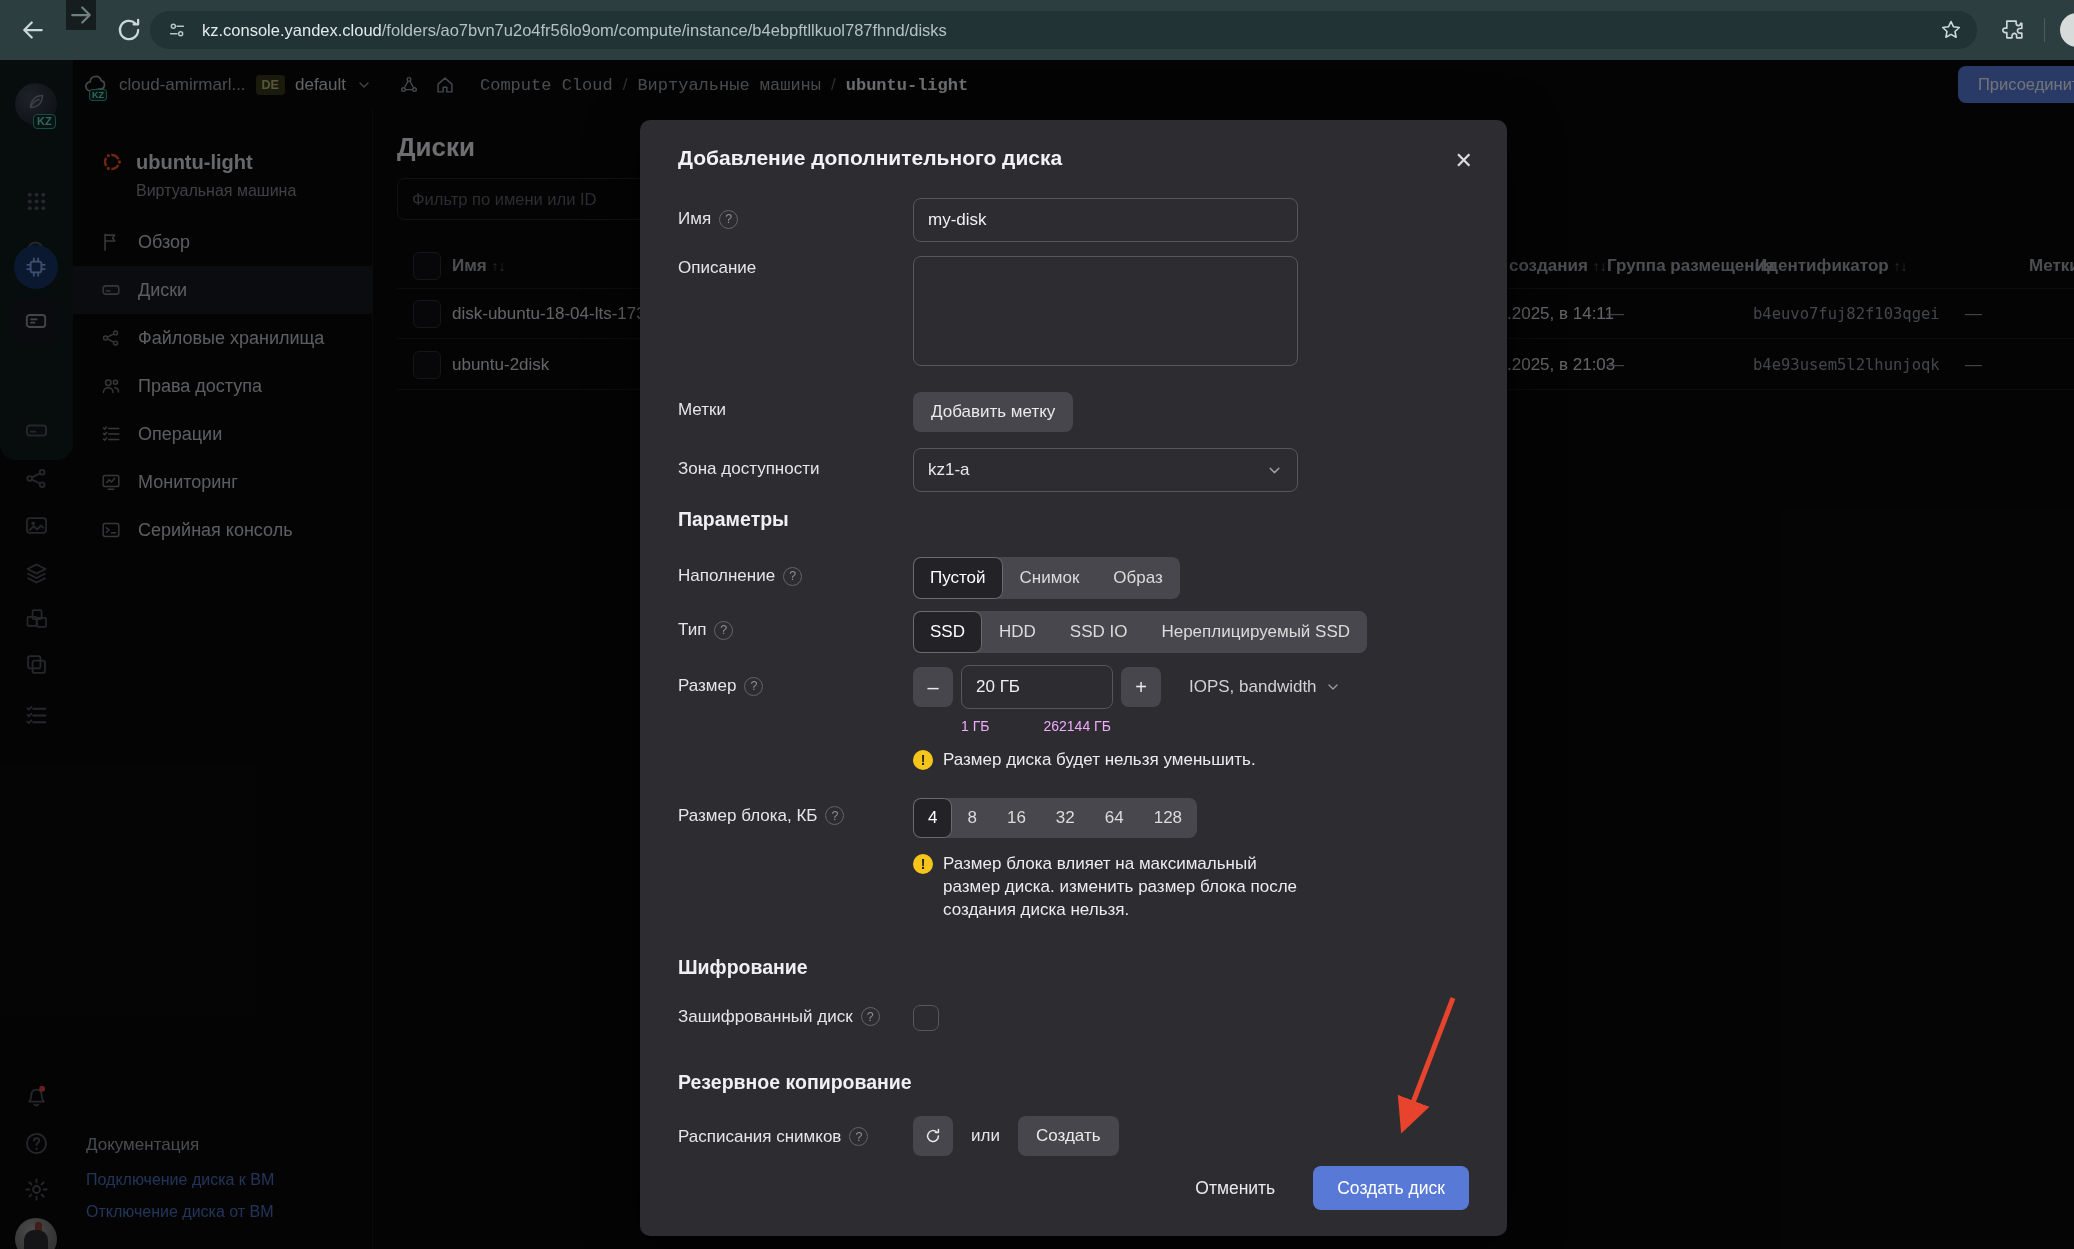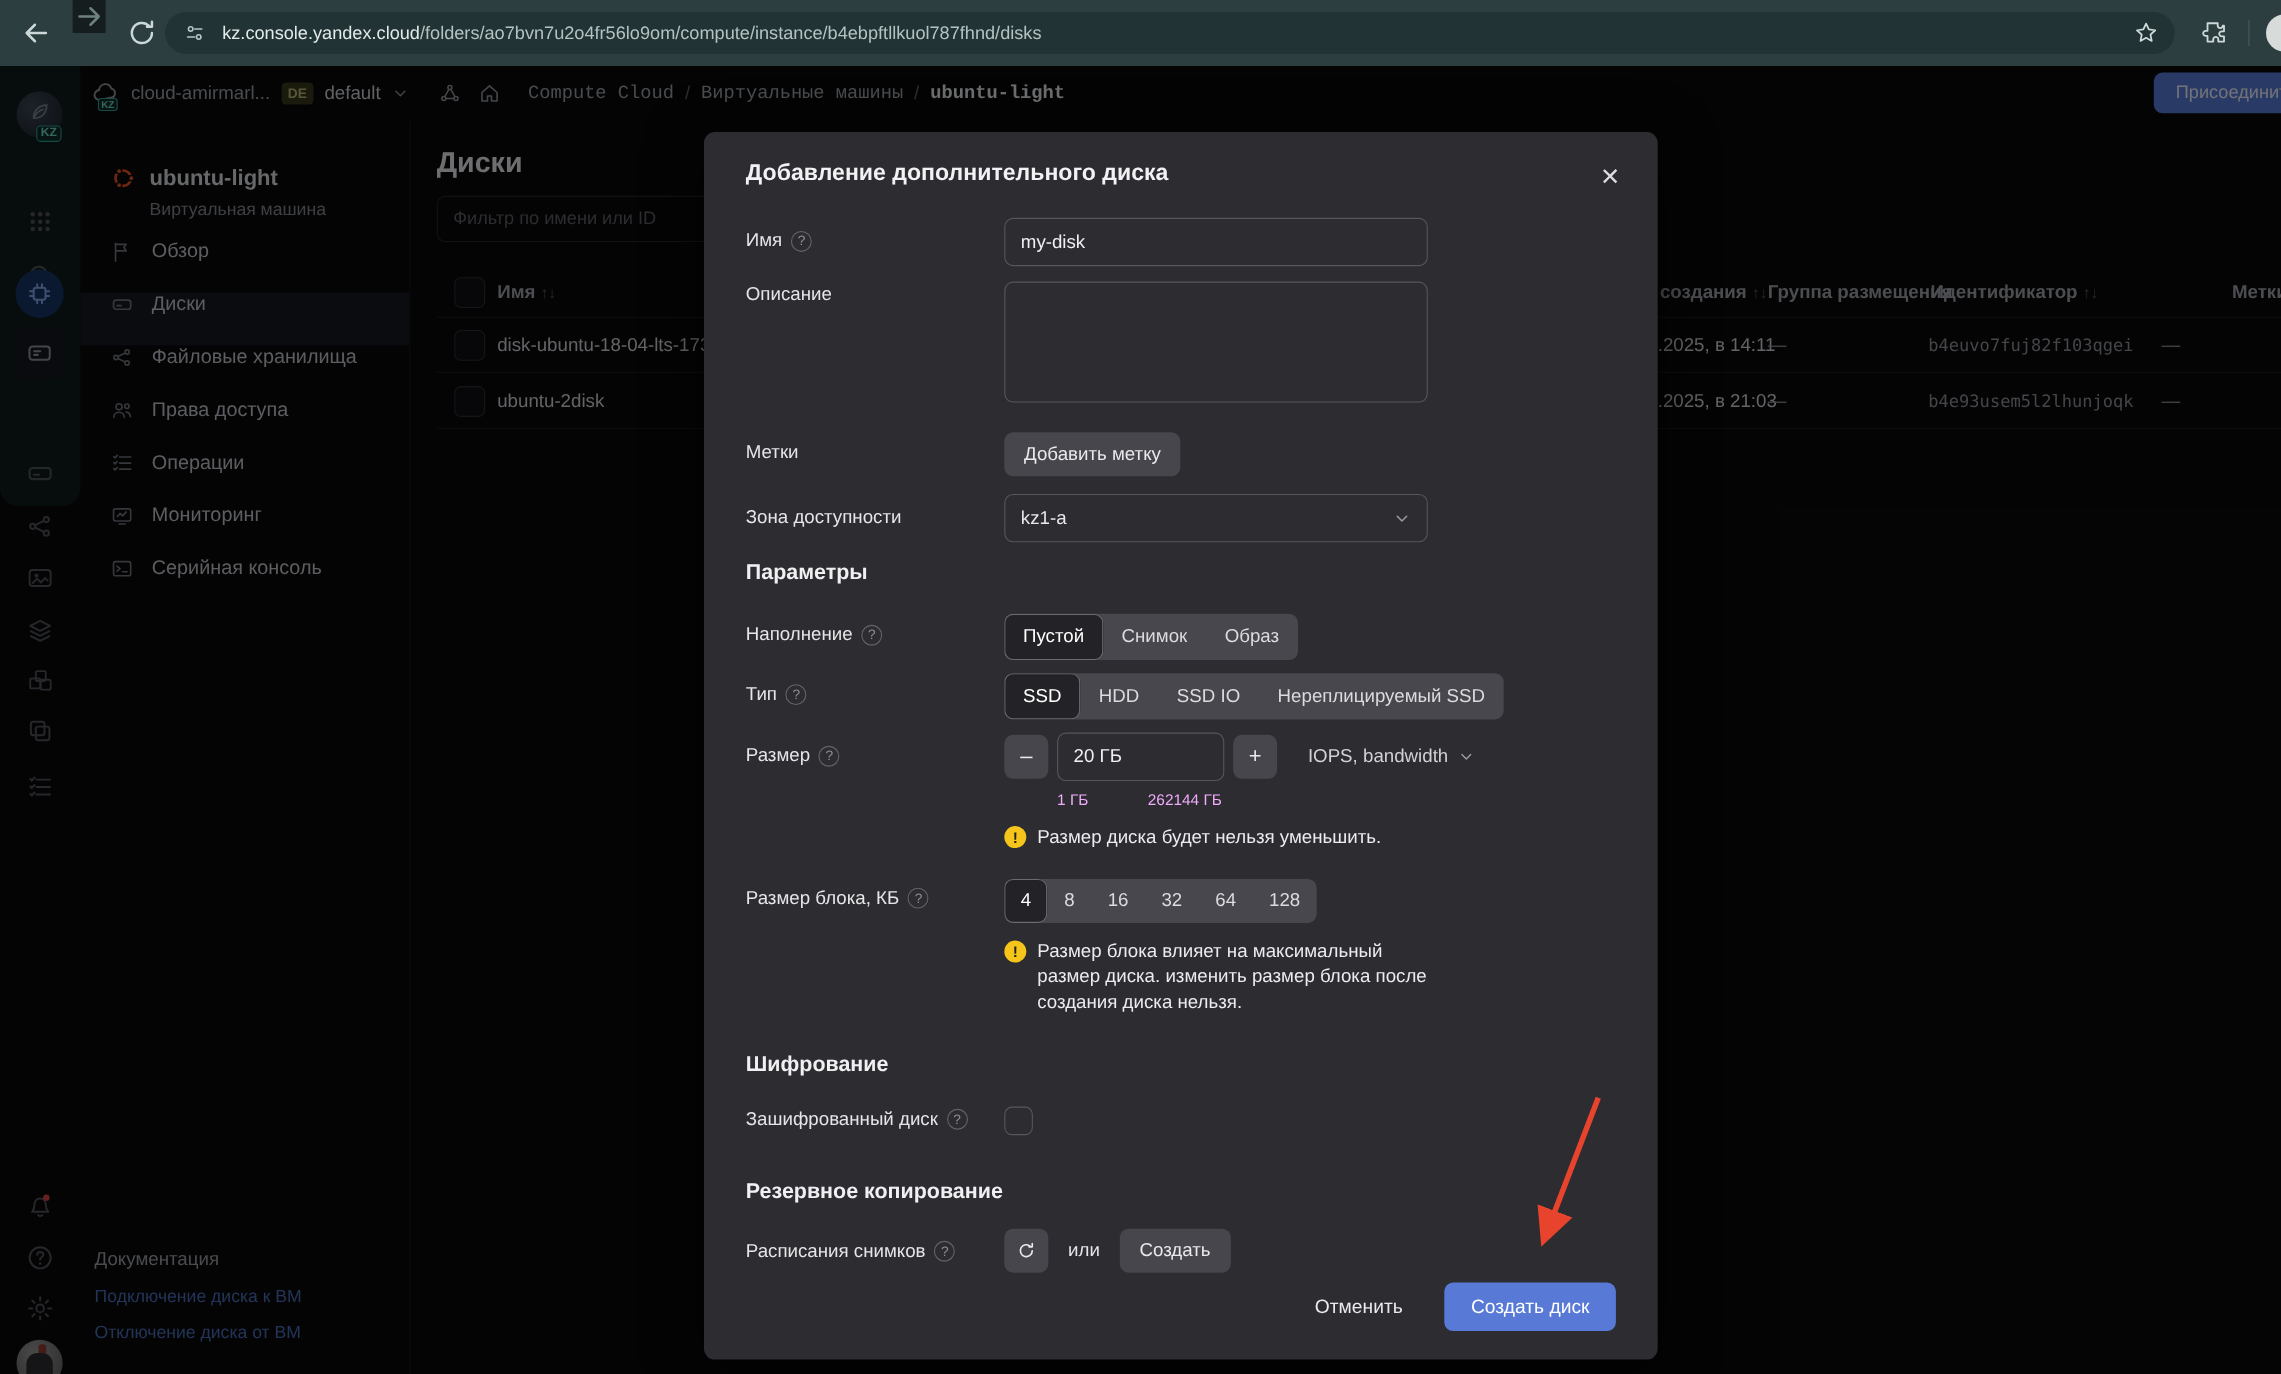--- a/index.html
+++ b/index.html
@@ -42,21 +42,21 @@
   .user-photo::before{content:"";position:absolute;left:20px;top:4px;width:7px;height:10px;border-radius:3px;background:#8d3b31;}
 
   
   .sidebar{position:absolute;left:73px;top:50px;width:300px;height:1139px;border-right:1px solid #17171b;box-sizing:border-box;}
   .vm-head{padding:40px 0 0 27px;}
   .vm-name-row{display:flex;align-items:center;gap:12px;}
   .ubuntu-logo{width:24px;height:24px;flex:none;}
   .vm-name{font-size:20px;color:#d8dadd;font-weight:bold;}
   .vm-kind{margin:8px 0 0 36px;font-size:16px;color:#83878d;}
   .side-list{margin-top:18px;}
-  .side-item{position:relative;height:48px;display:flex;gap:16px;padding-left:27px;cursor:pointer;}
+  .side-item{position:relative;height:48px;display:flex;align-items:center;gap:16px;padding-left:27px;cursor:pointer;}
   .side-item.active{background:#151a23;}
   .side-item svg{width:22px;height:22px;color:#6f747b;flex:none;}
   .side-item span{font-size:18px;color:#c0c3c8;}
   .docs{position:absolute;left:13px;bottom:14px;}
   .docs-title{font-size:17px;color:#9b9ea3;margin-bottom:16px;}
   .doc-link{font-size:16px;color:#4a6db8;margin-bottom:14px;cursor:pointer;}
 
   
   .topbar{position:absolute;left:73px;top:0;width:2001px;height:50px;display:flex;align-items:center;}
   .tb-inner{display:flex;align-items:center;gap:10px;padding-left:10px;font-size:17px;white-space:nowrap;}

